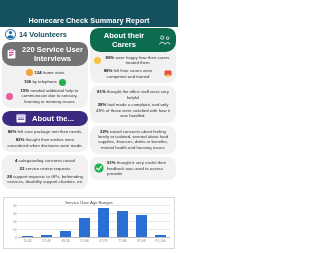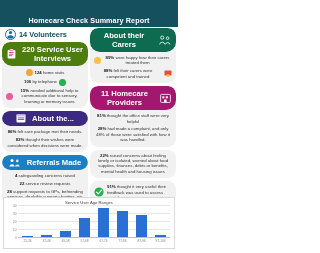--- a/index.html
+++ b/index.html
@@ -59,21 +59,21 @@
     background: #f1f1f2; padding: 3px 4px 4px 4px;
     border-radius: 0 0 8px 8px;
     margin-top: -4px; padding-top: 7px;
   }
   .stat { font-size: 4.3px; line-height: 5.4px; color: #333; text-align: center; margin-bottom: 2.5px; }
   .stat:last-child { margin-bottom: 0; }
   .stat b { color: #1a1a1a; font-weight: bold; }
   .stat-row { display: flex; align-items: center; justify-content: center; gap: 2px; }
 
   
-  .pink  .card-head { background: #4d7c0f; }
+  .pink  .card-head { background: #737373; }
   .purple .card-head { background: #3b2a80; }
   .blue  .card-head { background: #1b7fc4; }
   .green .card-head { background: #0d6b4f; }
   .magenta .card-head { background: #a3186f; }
   .teal  .card-head { background: #14505e; }
 
   
   .badge { width: 7px; height: 7px; border-radius: 50%; flex: 0 0 auto; display:inline-block; }
   .badge-home { background: #f2a33c; }
   .badge-phone { background: #22b14c; }
@@ -178,31 +178,20 @@
             <span>felt care package met their needs.</span>
           </div>
           <div class="stat">
             <b>83%</b>
             <span>thought their wishes were considered when decisions were made.</span>
           </div>
         </div>
       </div>
 
       <div class="card blue">
-        <div class="card-head">
-          <span class="hicon">
-            <svg width="12" height="9" viewBox="0 0 12 9">
-              <circle cx="3" cy="2.6" r="1.5" fill="#fff"></circle>
-              <path d="M0.4 8.4 a2.7 2.7 0 0 1 5.3 0 z" fill="#fff"></path>
-              <circle cx="8.3" cy="2.9" r="1.3" fill="#fff" opacity=".85"></circle>
-              <path d="M6 8.4 a2.4 2.4 0 0 1 4.7 0 z" fill="#fff" opacity=".85"></path>
-            </svg>
-          </span>
-          <span class="htext">Referrals Made</span>
-        </div>
         <div class="card-body">
           <div class="stat">
             <b>4</b>
             <span>safeguarding concerns raised</span>
           </div>
           <div class="stat">
             <b>22</b>
             <span>service review requests</span>
           </div>
           <div class="stat">
@@ -241,31 +230,20 @@
               <svg width="8" height="8" viewBox="0 0 8 8">
                 <rect x="0.5" y="0.5" width="7" height="5" rx="0.6" fill="#e94f37"></rect>
                 <circle cx="4" cy="5.6" r="1.6" fill="#f5c242"></circle>
               </svg>
             </span>
           </div>
         </div>
       </div>
 
       <div class="card magenta">
-        <div class="card-head">
-          <span class="htext">11 Homecare Providers</span>
-          <span class="hicon">
-            <svg width="11" height="10" viewBox="0 0 11 10">
-              <rect x="0.6" y="1.4" width="9.8" height="8" rx="0.8" fill="none" stroke="#fff" stroke-width="0.8"></rect>
-              <rect x="2.3" y="3.3" width="2" height="2" fill="#fff"></rect>
-              <rect x="5.8" y="3.3" width="2" height="2" fill="#fff"></rect>
-              <rect x="4" y="6.5" width="2.6" height="2.9" fill="#fff"></rect>
-            </svg>
-          </span>
-        </div>
         <div class="card-body">
           <div class="stat">
             <b>81%</b>
             <span>thought the office staff were very helpful</span>
           </div>
           <div class="stat">
             <b>28%</b>
             <span>had made a complaint, and only 48% of those were satisfied with how it was handled.</span>
           </div>
         </div>

